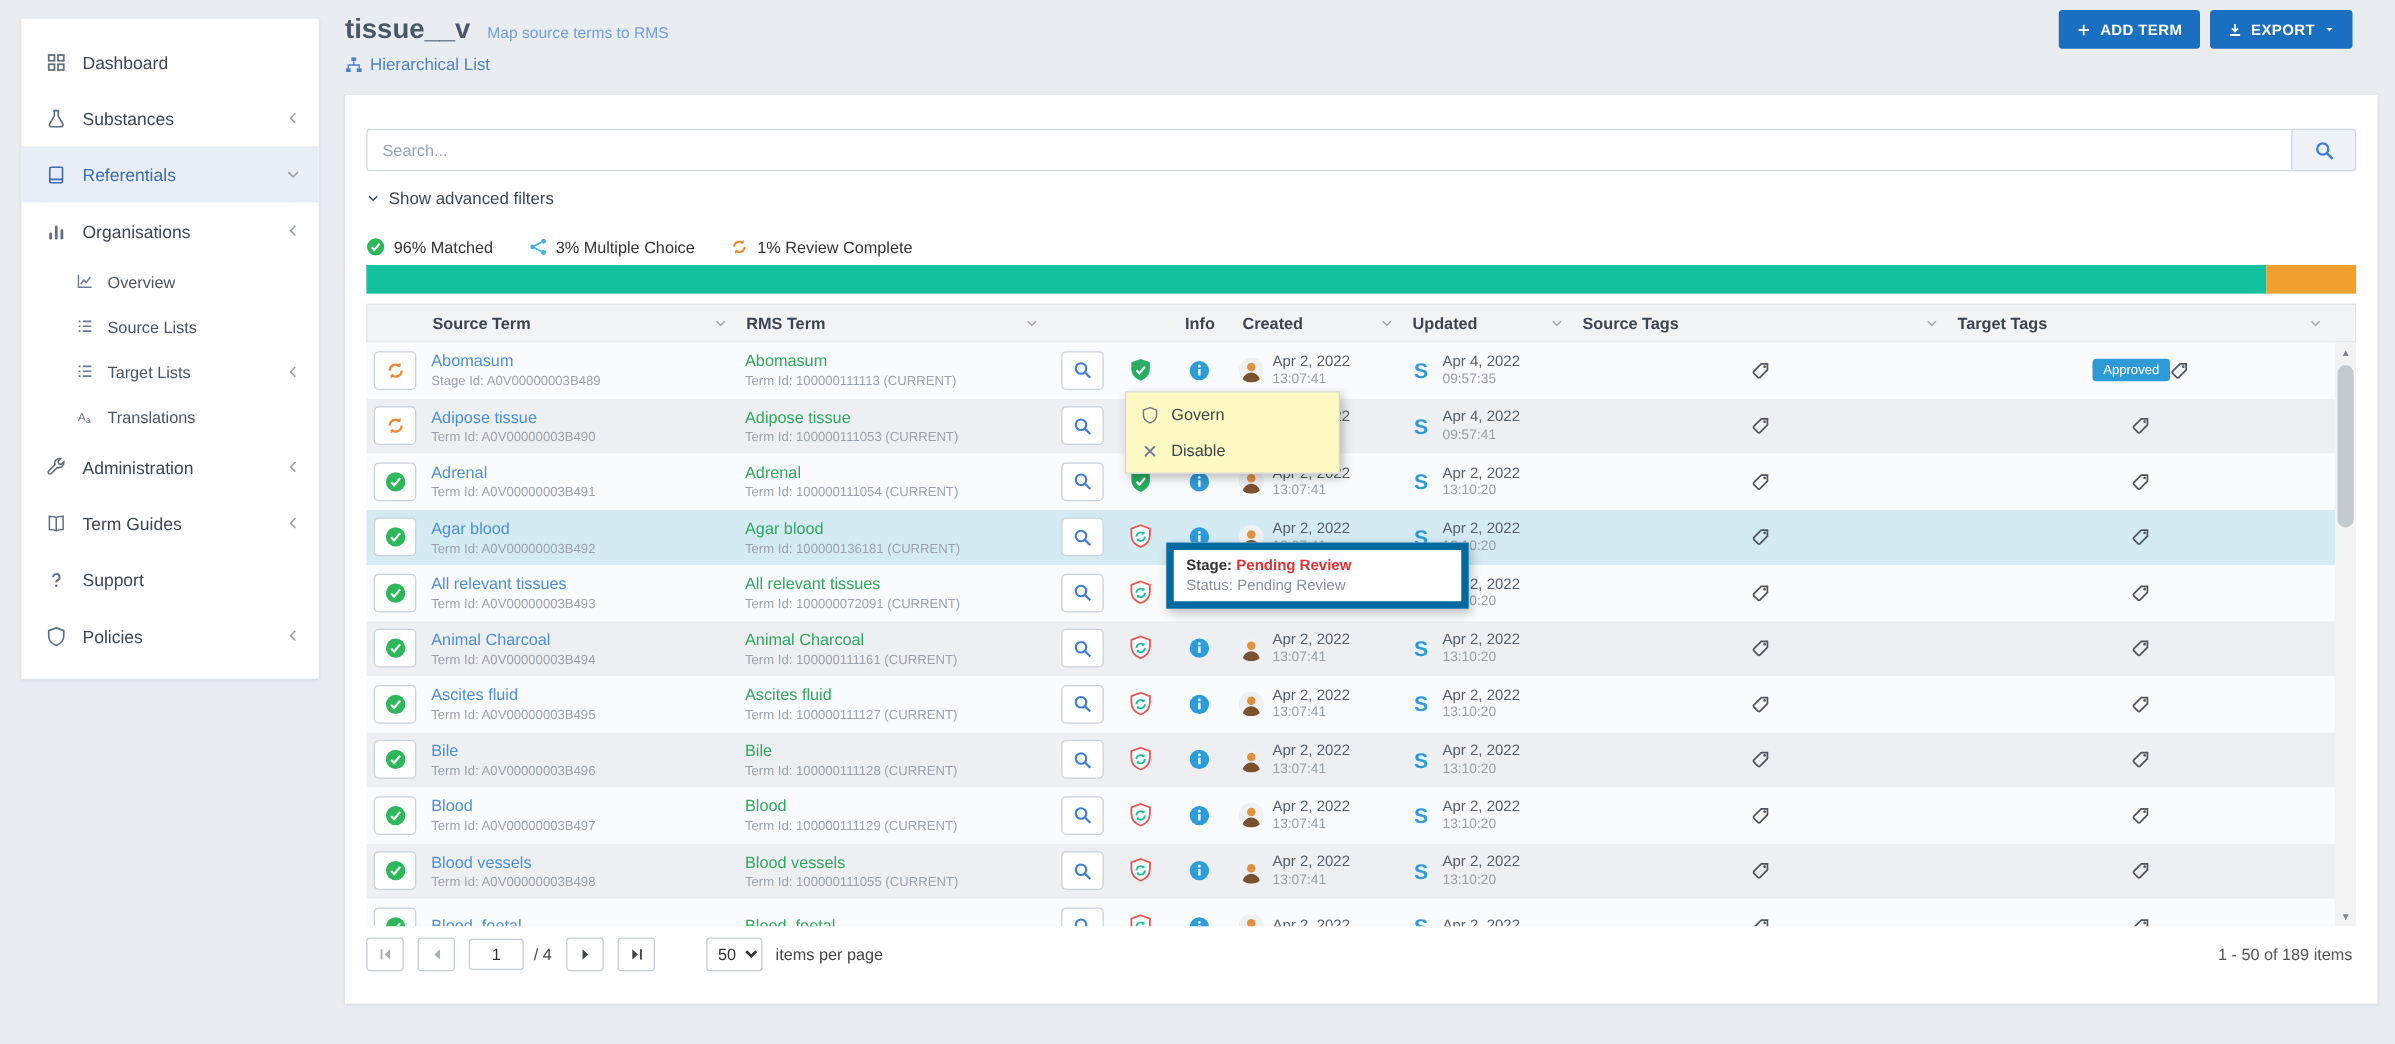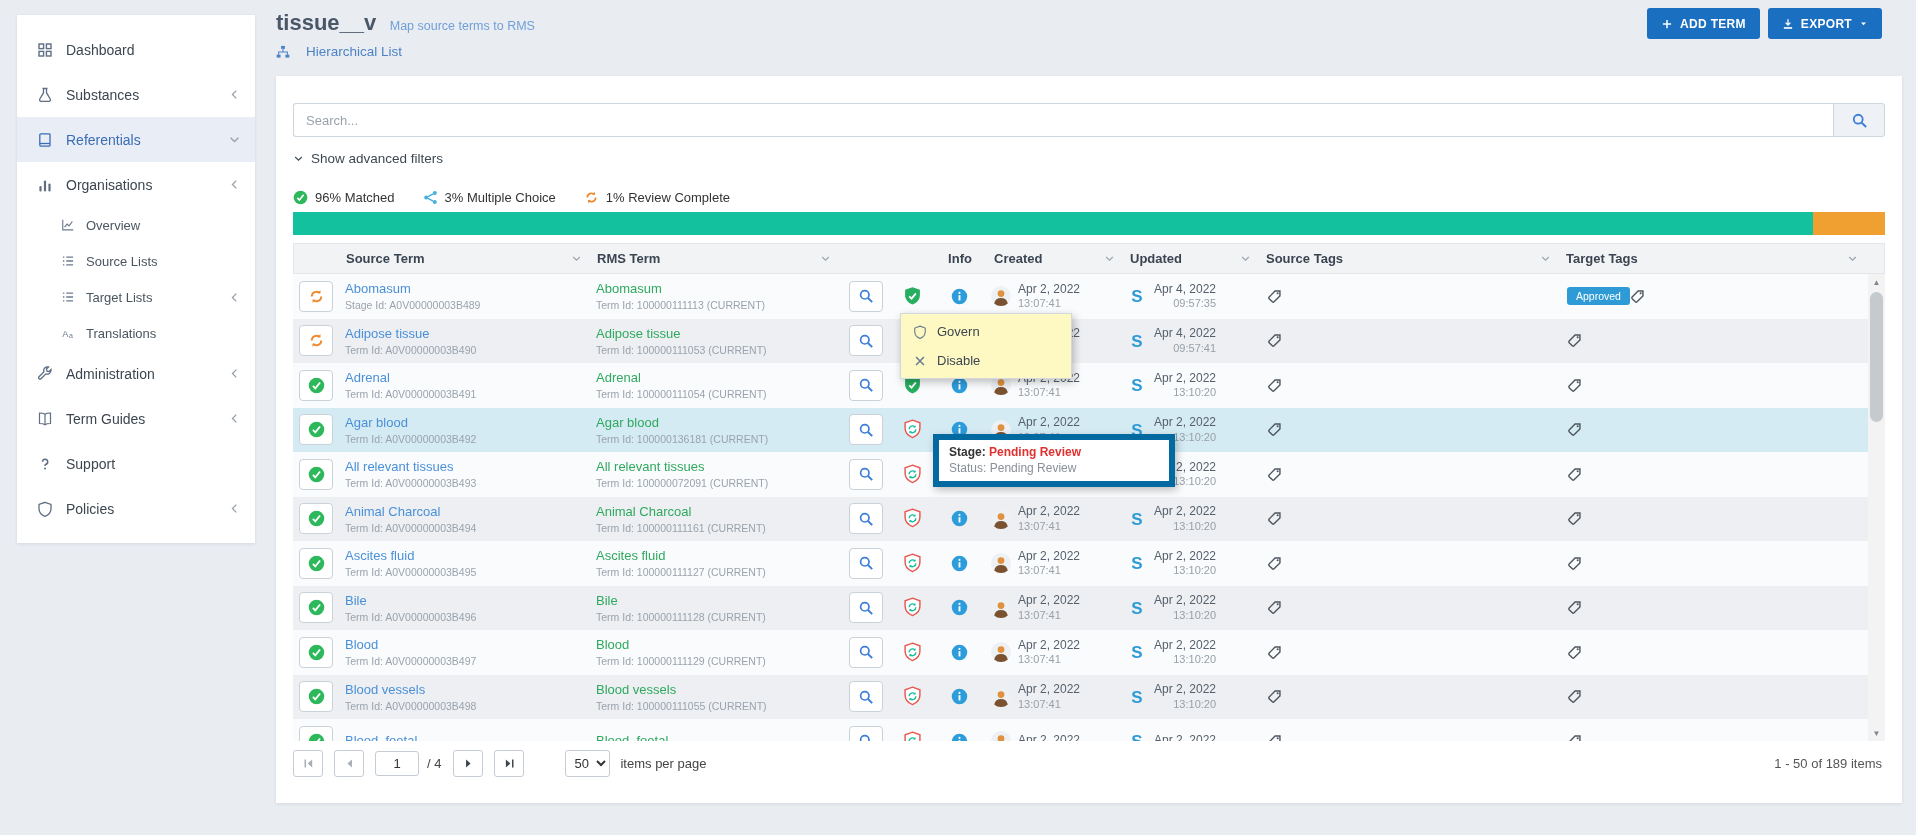--- a/index.html
+++ b/index.html
@@ -22,21 +22,21 @@
   .nav-item.sub { height:36px; padding-left:44px; font-size:13px; color:#4a5560; }
   .nav-item.sub .nav-ic { width:14px; height:14px; margin-right:11px; color:#6b7a90; }
   .nav-item.active { background:#e9eef6; color:#3a6db3; }
   .nav-item.active .nav-ic { color:#3a6db3; }
 
   
   .main { position:absolute; left:276px; top:0; width:1626px; height:835px; }
   .page-header { position:relative; height:76px; padding-top:10px; }
   .page-title { display:inline; font-size:22px; font-weight:bold; color:#4a5767; margin:0; }
   .subtitle { font-size:12.5px; color:#6f9fd8; margin-left:9px; }
-  .hier-link { display:inline-flex; align-items:center; gap:16px; color:#4d82c4;
+  .hier-link { display:inline-flex; align-items:center; gap:6px; color:#4d82c4;
                font-size:13.5px; margin-top:8px; cursor:pointer; }
   .hier-link .icon { width:14px; height:14px; }
   .header-actions { position:absolute; right:20px; top:8px; display:flex; gap:8px; }
   .btn-primary { display:inline-flex; align-items:center; gap:7px; background:#1b6fc0; color:#fff;
                  border:none; border-radius:3px; font-size:12px; font-weight:bold; letter-spacing:.3px;
                  padding:0 14px; height:31px; cursor:pointer; font-family:inherit; }
   .btn-primary .icon { width:12px; height:12px; color:#fff; }
   .btn-primary .caret { width:9px; height:9px; }
 
   
@@ -70,21 +70,21 @@
   .table { margin-top:8px; }
   .thead { display:flex; height:31px; background:#f1f3f5; border:1px solid #e2e5e9;
            align-items:center; font-size:13px; font-weight:bold; color:#3b4451; }
   .hc { display:flex; align-items:center; justify-content:space-between; height:100%;
         padding:0 9px 0 6px; }
   .hc.center { justify-content:center; padding:0; }
   .sort-ic { width:11px; height:11px; color:#9aa3ae; cursor:pointer; }
   .hsp { width:17px; padding:0; }
 
   .c1 { width:46px; } .c2 { width:251px; } .c3 { width:249px; } .c4 { width:54px; }
-  .c5 { width:38px; } .c6 { width:56px; } .c7 { width:136px; } .c8 { width:136px;text-align:right; }
+  .c5 { width:38px; } .c6 { width:56px; } .c7 { width:136px; } .c8 { width:136px; }
   .c9 { width:300px; } .c10 { flex:1; }
 
   .tbody { position:relative; height:467px; overflow:hidden; }
   .trow { display:flex; height:44.5px; align-items:center; margin-right:17px; }
   .trow.odd { background:#fafbfc; }
   .trow.even { background:#edeff2; }
   .trow.hl { background:#d5ebf3; }
 
   .c { display:flex; align-items:center; height:100%; overflow:hidden; }
   .c1.c, .c4.c, .c5.c, .c6.c { justify-content:center; }
@@ -96,21 +96,21 @@
             display:flex; align-items:center; justify-content:center; cursor:pointer; padding:0; }
   .status-ic { width:17px; height:17px; }
   .zoom-ic { width:16px; height:16px; color:#3b7dd8; }
   .shield-ic { width:19px; height:21px; cursor:pointer; }
   .info-ic { width:17px; height:17px; cursor:pointer; }
   .c7.c, .c8.c { gap:7px; padding-left:4px; }
   .who-ic { width:20px; height:20px; }
   .dt { display:flex; flex-direction:column; }
   .d { font-size:12px; color:#55606c; line-height:1.3; white-space:nowrap; }
   .t { font-size:11px; color:#98a0a8; line-height:1.2; }
-  .c9.c, .c10.c { justify-content:flex-start; padding:0 10px 0 8px; }
+  .c9.c, .c10.c { justify-content:center; padding:0 10px 0 8px; }
   .tagcell { display:flex; gap:4px; align-items:center; }
   .badge { background:#2e9bd6; color:#fff; font-size:10.5px; padding:3px 9px; border-radius:3px; }
   .tag-ic { width:15px; height:15px; cursor:pointer; }
 
   
   .vscroll { position:absolute; right:0; top:0; width:17px; height:100%; background:#f3f3f3; }
   .vs-btn { height:16px; display:flex; align-items:center; justify-content:center;
             color:#7d858d; font-size:8px; cursor:pointer; }
   .vs-down { position:absolute; bottom:0; width:100%; }
   .vs-thumb { position:absolute; top:18px; left:2px; width:13px; height:130px;

